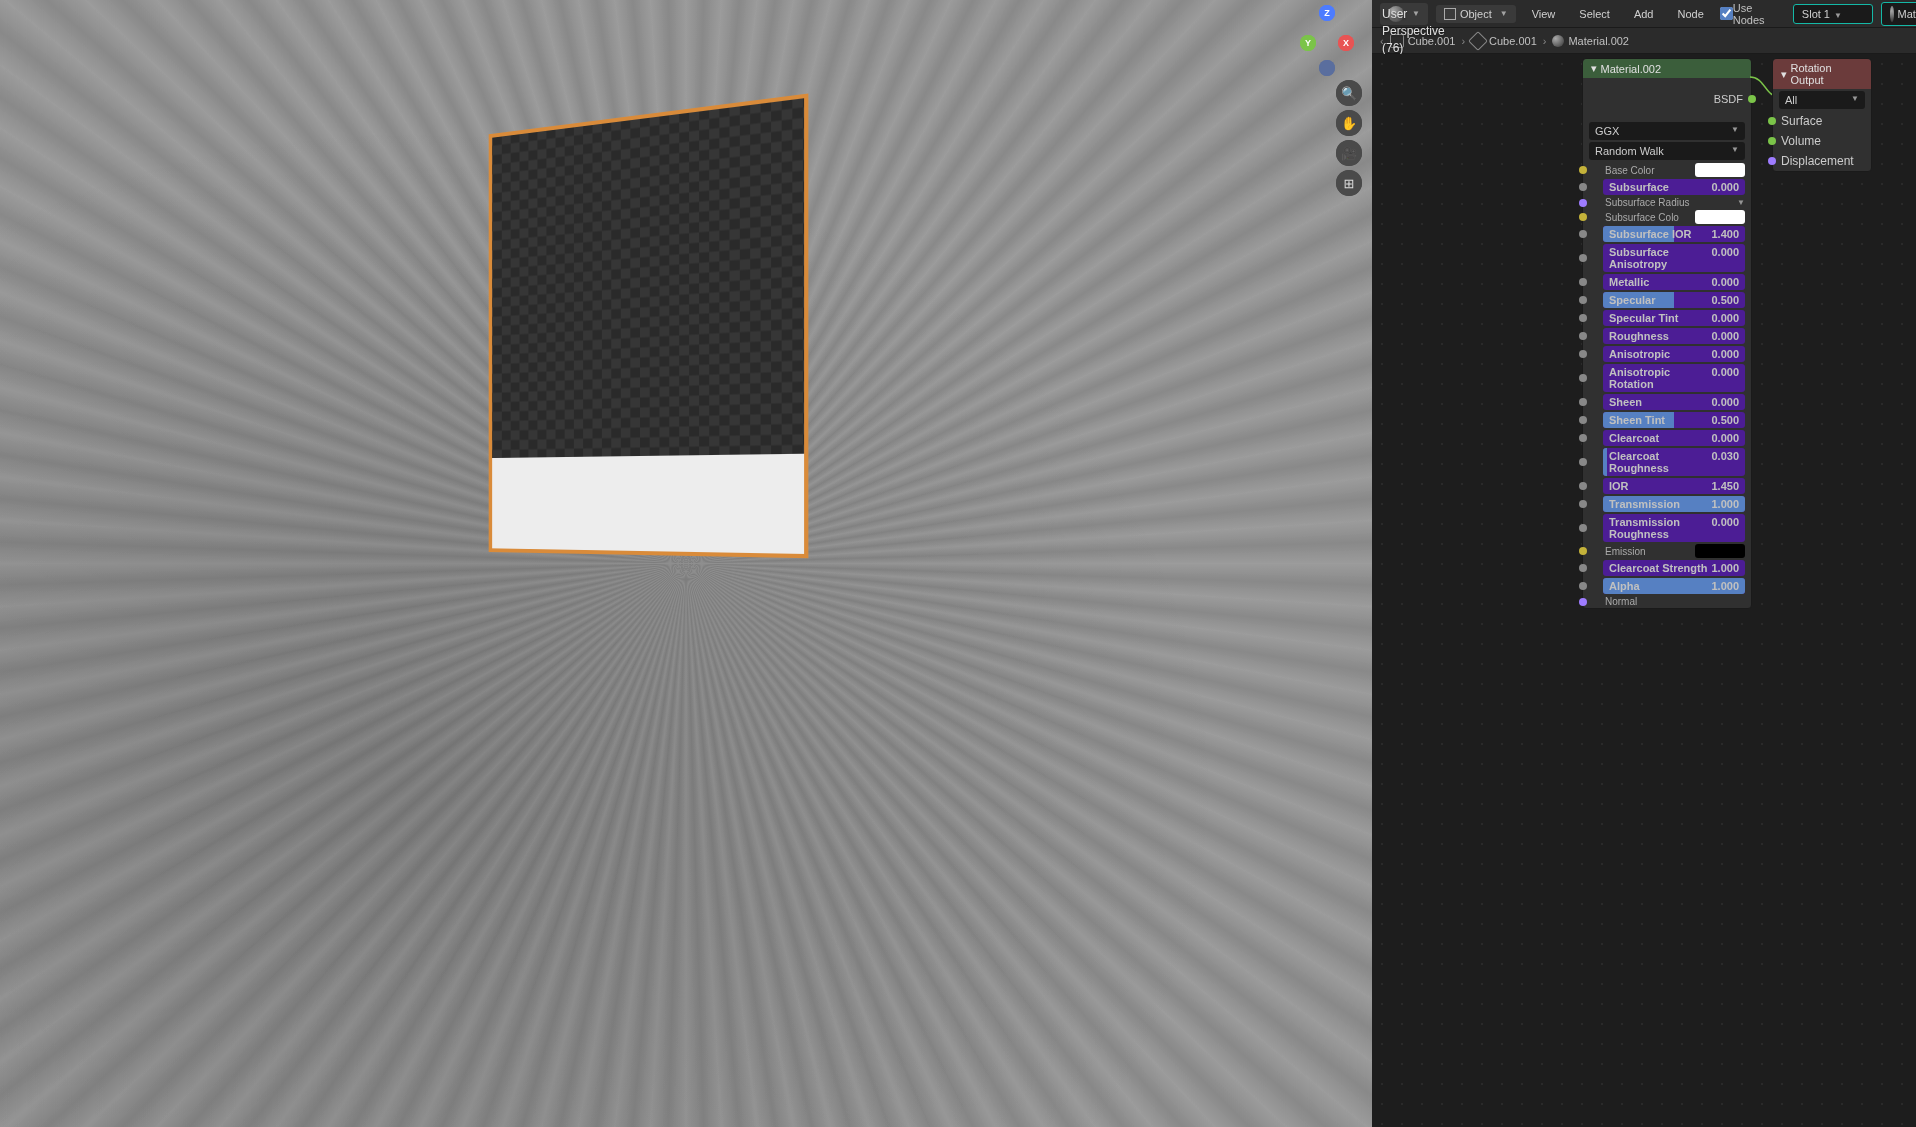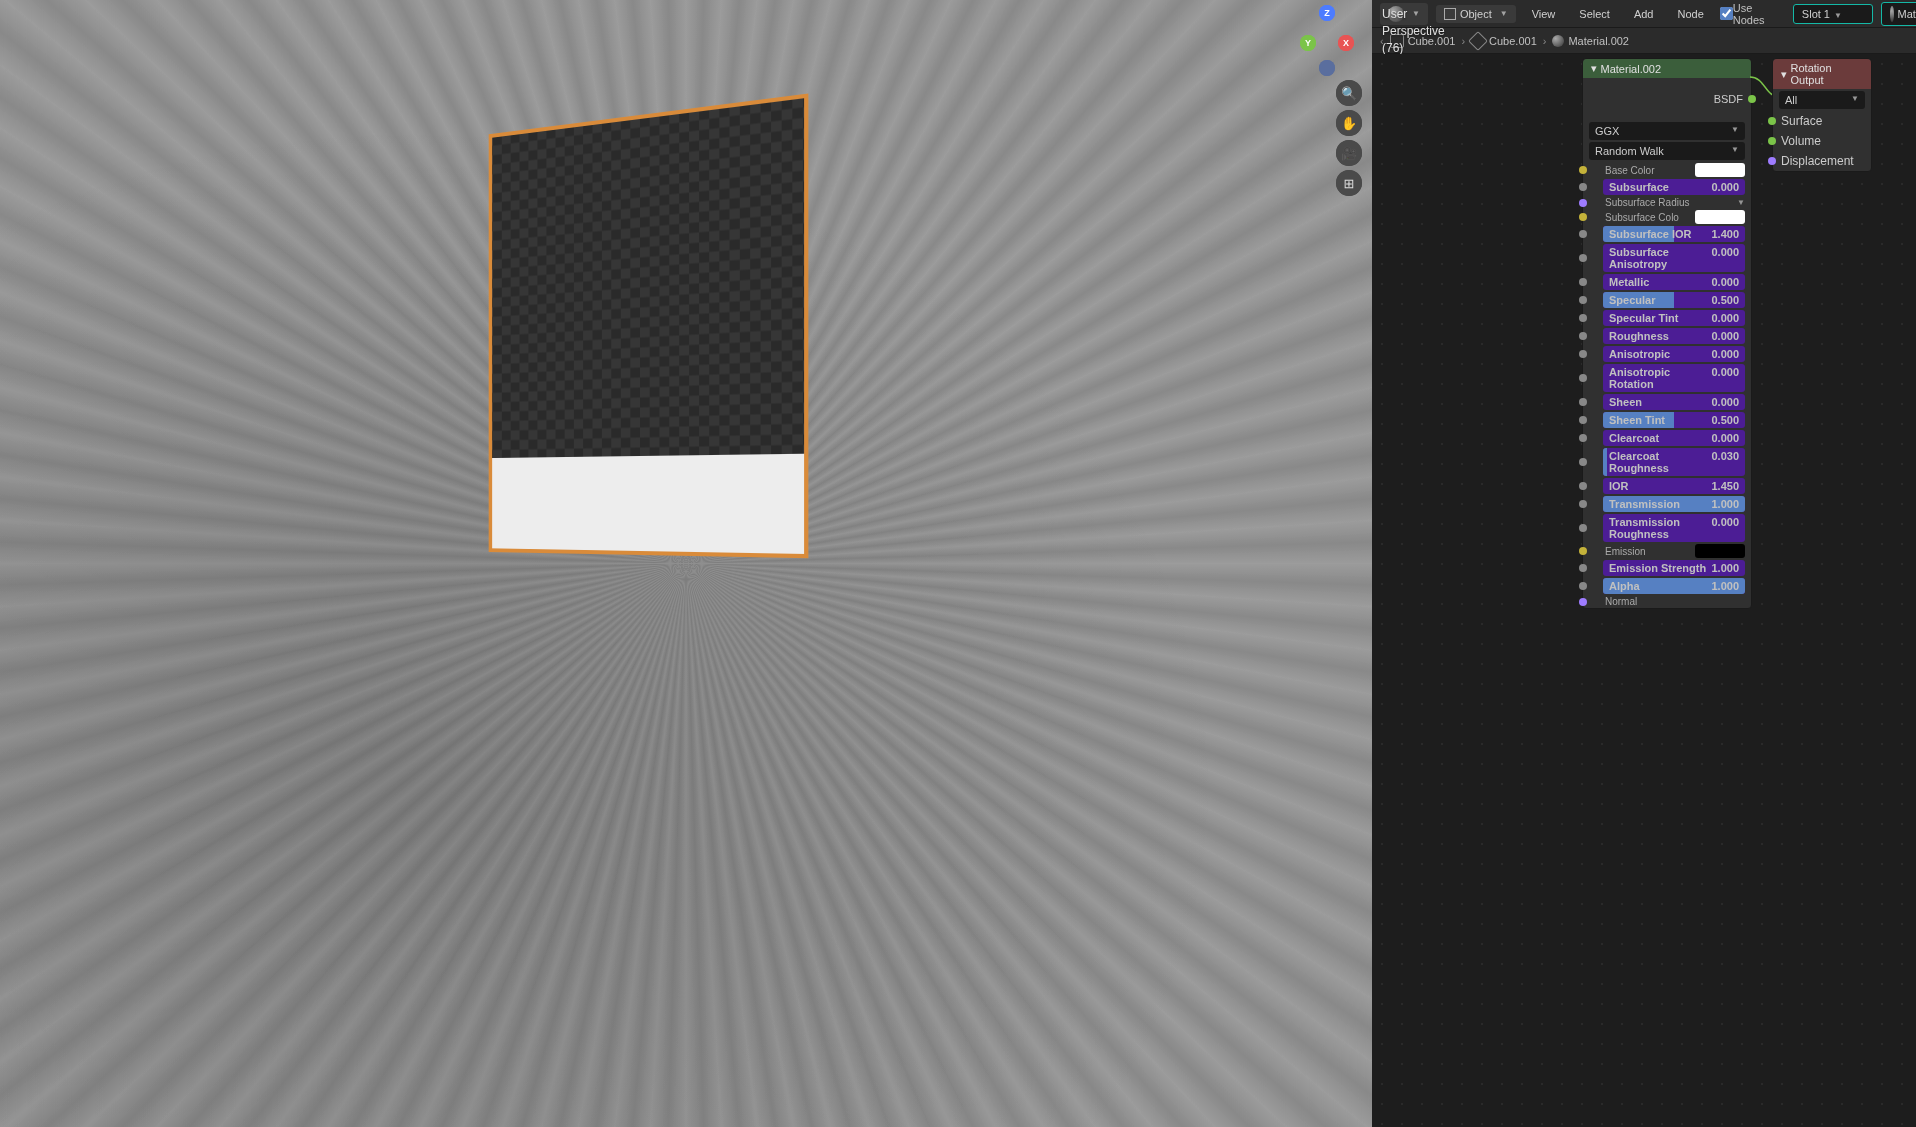--- a/index.html
+++ b/index.html
@@ -472,21 +472,21 @@
               </div>
               <div class="node-input-row">
                 <span class="socket-dot socket-yellow"></span>
                 <span class="input-label">Emission</span>
                 <span class="color-swatch black" style="background: rgb(0, 0, 0);"></span>
               </div>
               <div class="node-input-row">
                 <span class="socket-dot socket-gray"></span>
                 <div class="slider-bg">
                   <div class="slider-fill" style="width: 0%;"></div>
-                  <span>Emission Strength</span>
+                  <span>Clearcoat Strength</span>
                   <span>1.000</span>
                 </div>
               </div>
               <div class="node-input-row">
                 <span class="socket-dot socket-gray"></span>
                 <div class="slider-bg">
                   <div class="slider-fill" style="width: 100%;"></div>
                   <span>Alpha</span>
                   <span>1.000</span>
                 </div>

